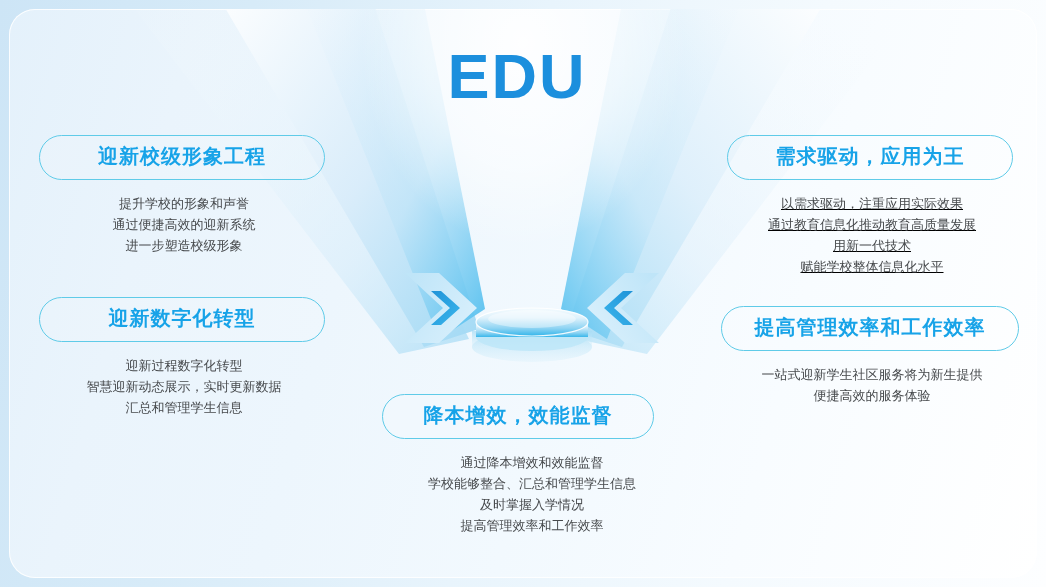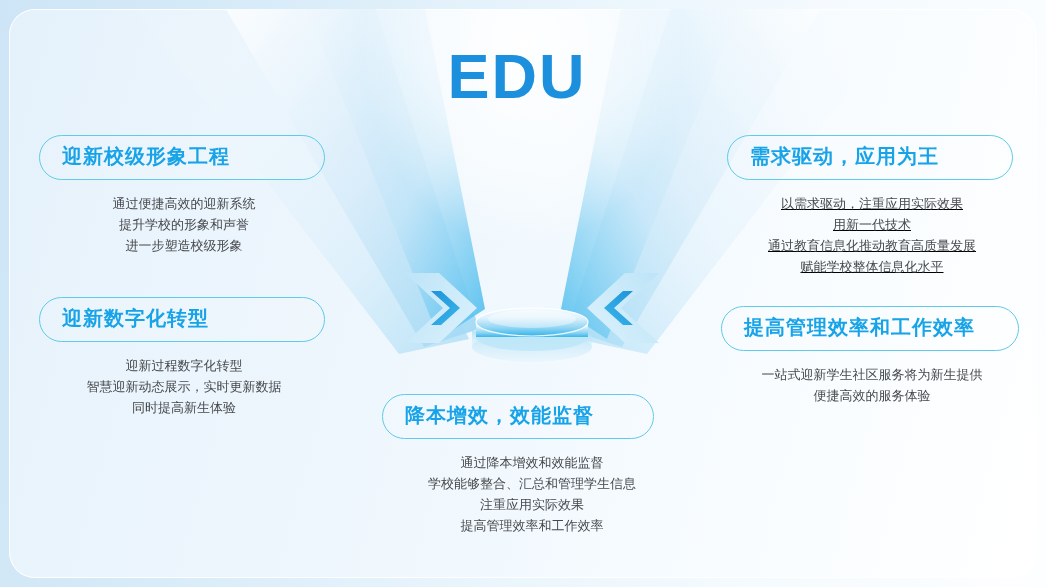--- a/index.html
+++ b/index.html
@@ -115,20 +115,21 @@
   }
 
   
   .block { position: absolute; z-index: 7; }
 
   .pill {
     box-sizing: border-box;
     border: 1.6px solid #5fcbe8;
     border-radius: 999px;
     padding: 7px 22px 9px 22px;
+    text-align: center;
     font-size: 20px;
     font-weight: bold;
     letter-spacing: 1px;
     color: #17a3e8;
     background: rgba(255,255,255,0.12);
     white-space: nowrap;
     display: inline-block;
   }
 
   .desc {
@@ -263,57 +264,57 @@
       <rect x="6" y="16" width="112" height="16" fill="url(#disc-top)" opacity="0.95"></rect>
 
       <ellipse cx="62" cy="17" rx="56" ry="14" fill="url(#disc-top)"></ellipse>
       <ellipse cx="62" cy="17" rx="56" ry="14" fill="none" stroke="#ffffff" stroke-opacity="0.9" stroke-width="1.2"></ellipse>
       <ellipse cx="62" cy="14" rx="44" ry="9" fill="#ffffff" opacity="0.4"></ellipse>
     </svg>
 
     <div class="block" id="block-image">
       <div class="pill">迎新校级形象工程</div>
       <div class="desc">
+        <div>提升学校的形象和声誉</div>
         <div>通过便捷高效的迎新系统</div>
-        <div>提升学校的形象和声誉</div>
         <div>进一步塑造校级形象</div>
       </div>
     </div>
 
     <div class="block" id="block-digital">
       <div class="pill">迎新数字化转型</div>
       <div class="desc">
         <div>迎新过程数字化转型</div>
         <div>智慧迎新动态展示，实时更新数据</div>
-        <div>同时提高新生体验</div>
+        <div>汇总和管理学生信息</div>
       </div>
     </div>
 
     <div class="block" id="block-demand">
       <div class="pill">需求驱动，应用为王</div>
       <div class="desc">
         <div>以需求驱动，注重应用实际效果</div>
+        <div>通过教育信息化推动教育高质量发展</div>
         <div>用新一代技术</div>
-        <div>通过教育信息化推动教育高质量发展</div>
         <div>赋能学校整体信息化水平</div>
       </div>
     </div>
 
     <div class="block" id="block-onestop">
       <div class="pill">提高管理效率和工作效率</div>
       <div class="desc">
         <div>一站式迎新学生社区服务将为新生提供</div>
         <div>便捷高效的服务体验</div>
       </div>
     </div>
 
     <div class="block" id="block-cost">
       <div class="pill">降本增效，效能监督</div>
       <div class="desc">
         <div>通过降本增效和效能监督</div>
         <div>学校能够整合、汇总和管理学生信息</div>
-        <div>注重应用实际效果</div>
+        <div>及时掌握入学情况</div>
         <div>提高管理效率和工作效率</div>
       </div>
     </div>
 
   </div>
 </div>
 
 </body></html>

